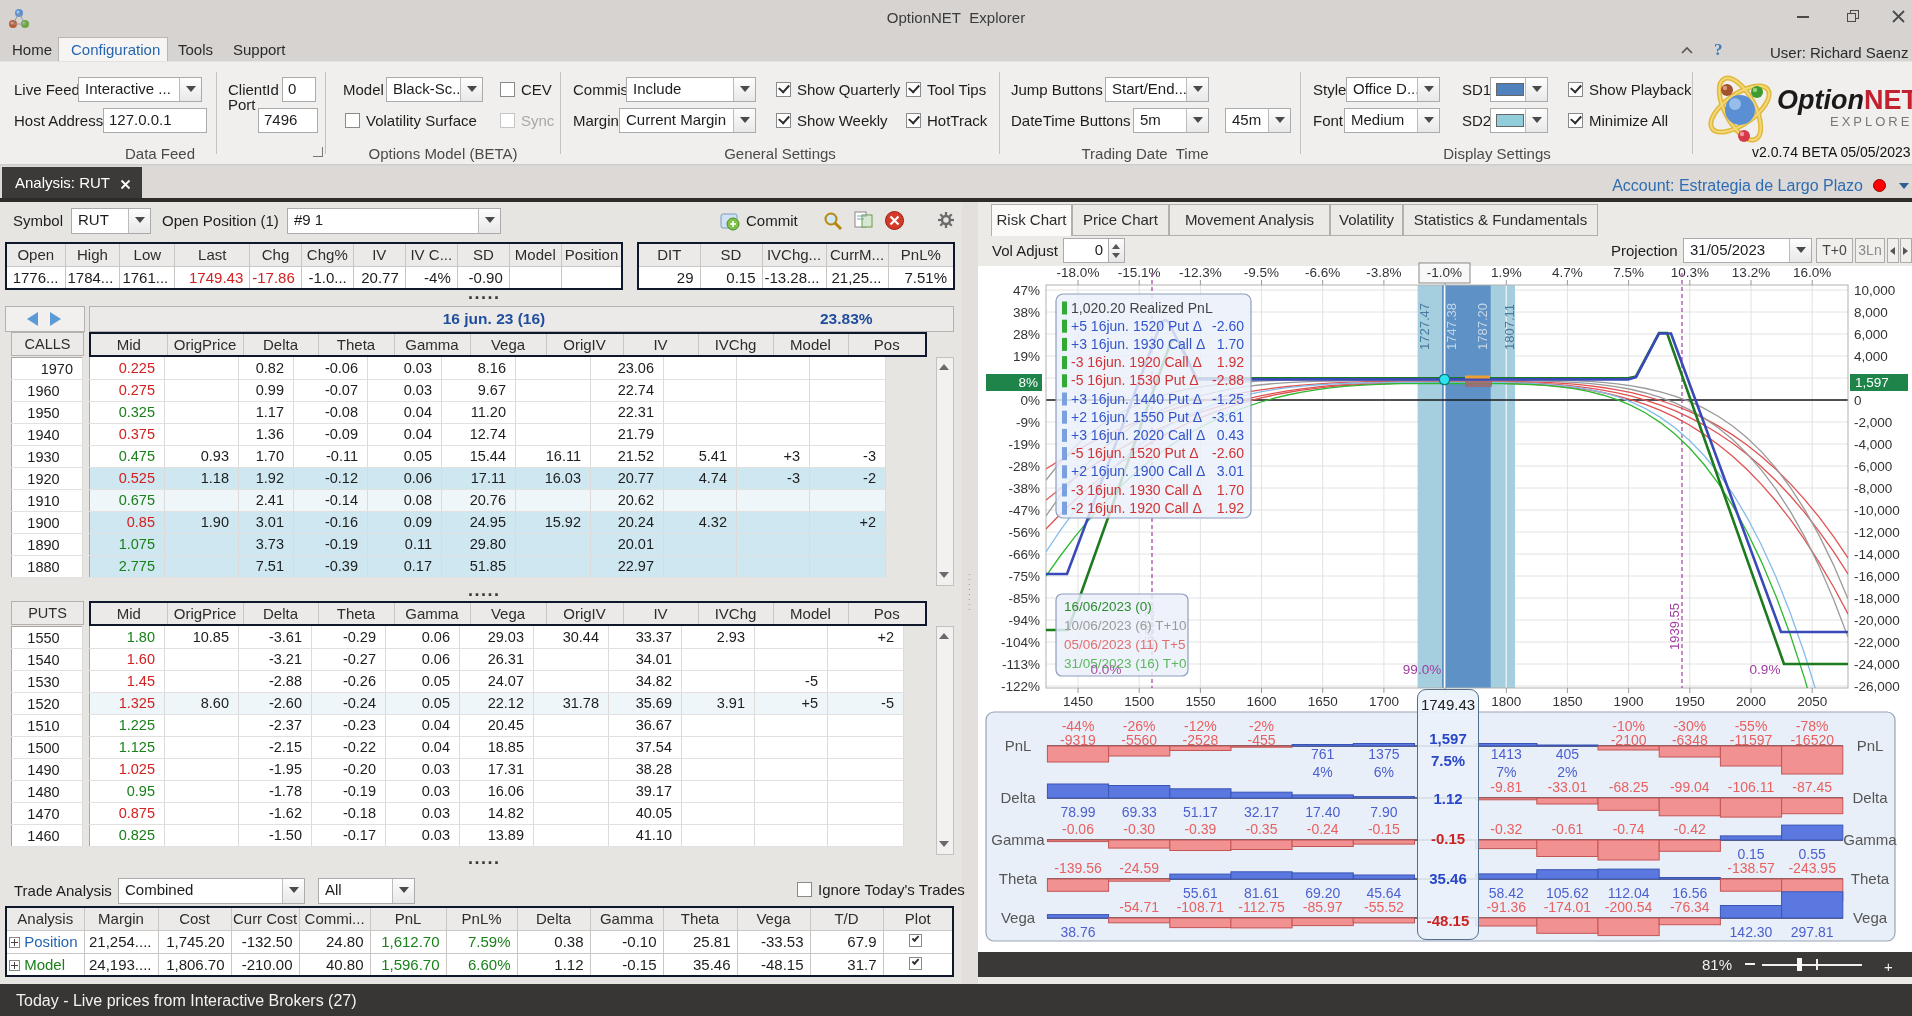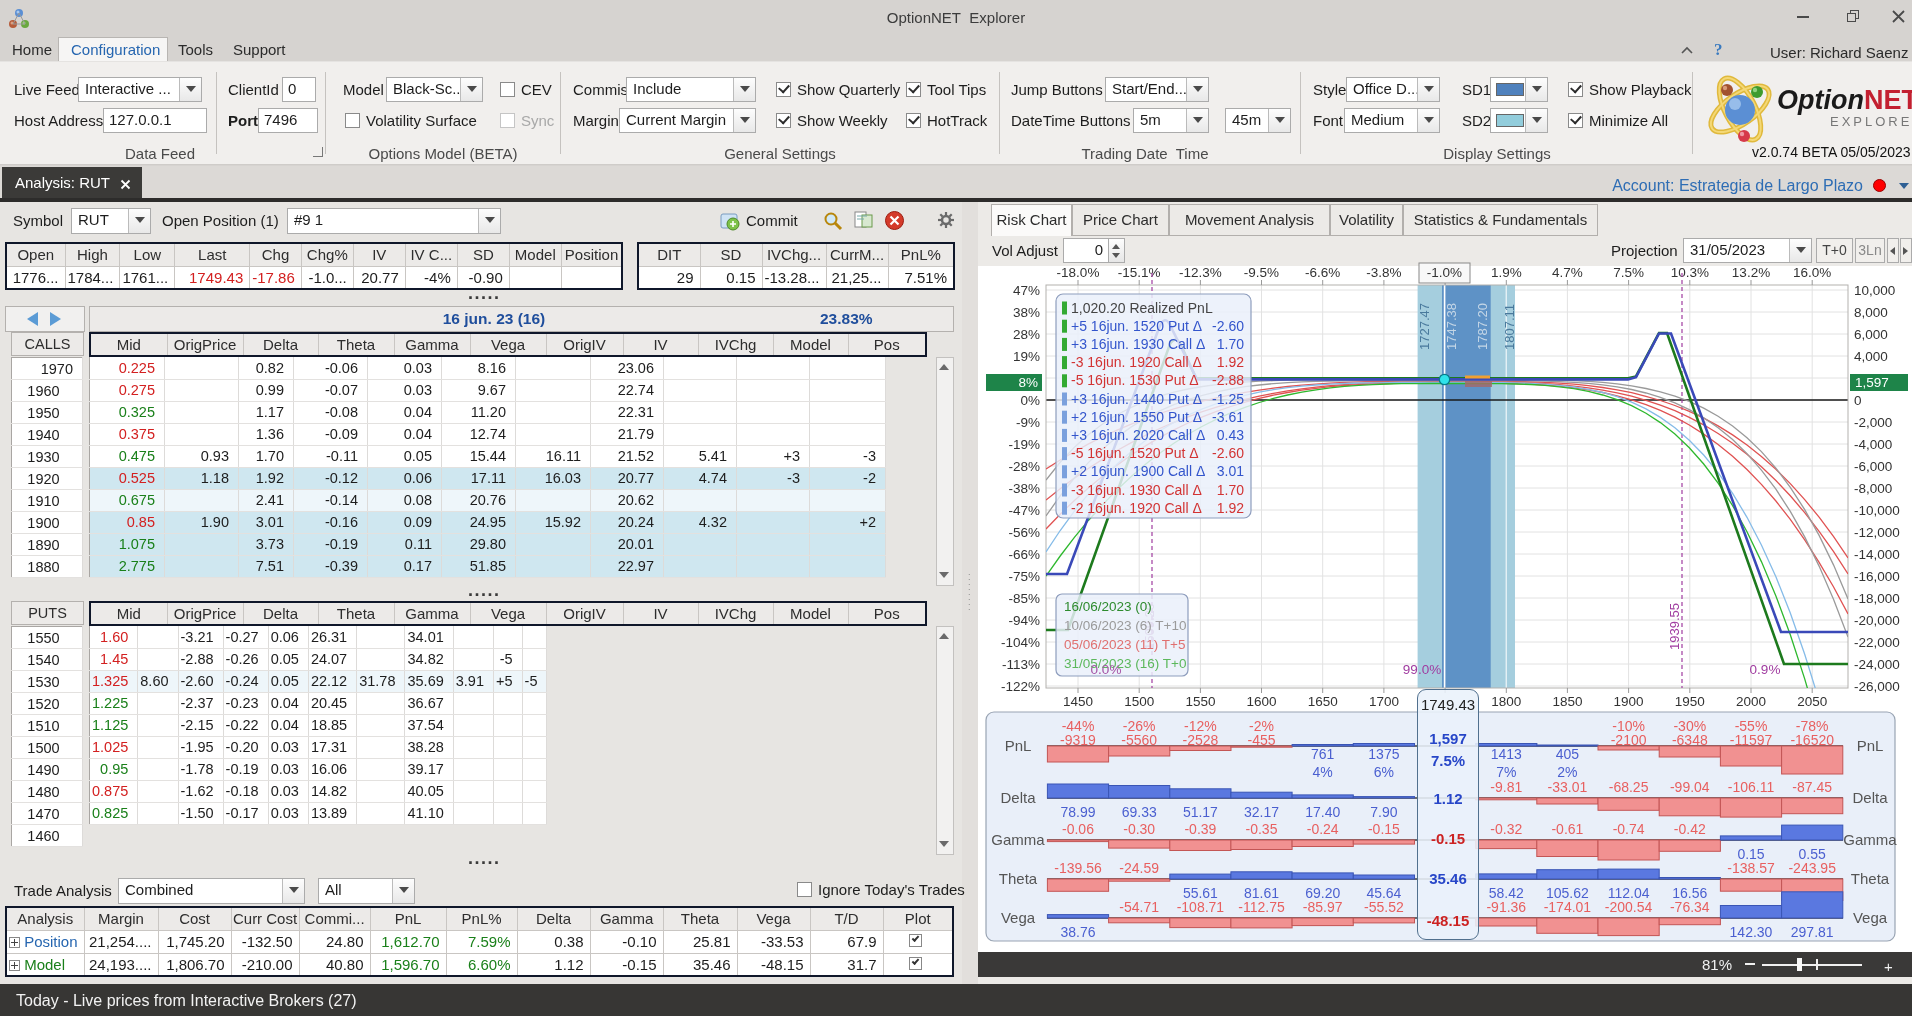--- a/index.html
+++ b/index.html
@@ -65,21 +65,21 @@
 
 <div class="lbl" style="left:14px;top:81px;">Live Feed</div>
 <div class="combo" style="left:78px;top:77px;width:124px;height:25px;">
     <span class="txt">Interactive ...</span>
     <span class="carr"></span>
   </div>
 <div class="lbl" style="left:228px;top:81px;">ClientId</div>
 <div class="inp" style="left:282px;top:77px;width:34px;height:25px;">0</div>
 <div class="lbl" style="left:14px;top:112px;">Host Address</div>
 <div class="inp" style="left:103px;top:108px;width:104px;height:25px;">127.0.0.1</div>
-<div class="lbl" style="left:228px;top:112px;font-weight:bold;">Port</div>
+<div class="lbl" style="left:228px;top:96px;">Port</div>
 <div class="inp" style="left:258px;top:108px;width:60px;height:25px;">7496</div>
 <div class="grplbl" style="left:60px;top:145px;width:200px;">Data Feed</div>
 <div class="abs" style="left:313px;top:147px;width:10px;height:10px;border-right:1px solid #777;border-bottom:1px solid #777;"></div>
 
 <div class="lbl" style="left:343px;top:81px;">Model</div>
 <div class="combo" style="left:386px;top:77px;width:97px;height:25px;">
     <span class="txt">Black-Sc...</span>
     <span class="carr"></span>
   </div>
 <div class="cb off" style="left:500px;top:82px;"></div>
@@ -545,20 +545,33 @@
       <tr>
         <td style="text-align:center;">1470</td>
       </tr>
       <tr>
         <td style="text-align:center;">1460</td>
       </tr>
 </tbody>
   </table>
 <table class="abs otab" style="left:89px;top:626px;">
 <tbody>
+      <tr>
+        <td style="width:75px;" class="grn">1.80</td>
+        <td style="width:74px;">10.85</td>
+        <td style="width:73px;">-3.61</td>
+        <td style="width:74px;">-0.29</td>
+        <td style="width:74px;">0.06</td>
+        <td style="width:74px;">29.03</td>
+        <td style="width:75px;">30.44</td>
+        <td style="width:73px;">33.37</td>
+        <td style="width:73px;">2.93</td>
+        <td style="width:73px;"></td>
+        <td style="width:76px;">+2</td>
+      </tr>
 <tr>
         <td class="red">1.60</td>
         <td></td>
         <td>-3.21</td>
         <td>-0.27</td>
         <td>0.06</td>
         <td>26.31</td>
         <td></td>
         <td>34.01</td>
         <td></td>

